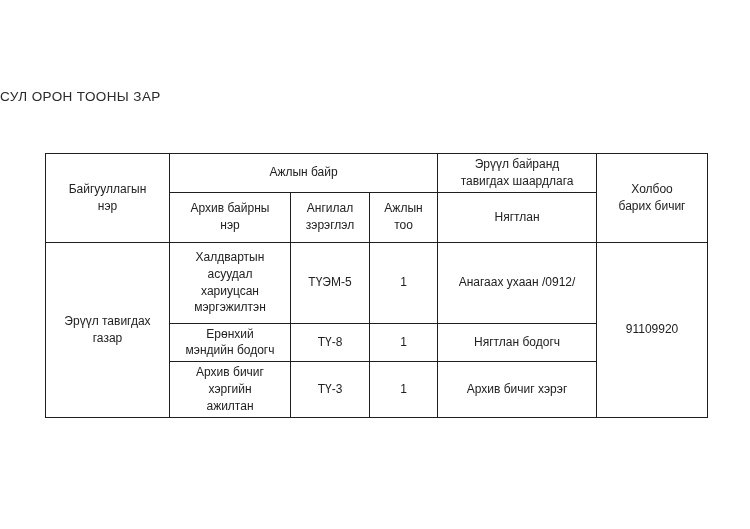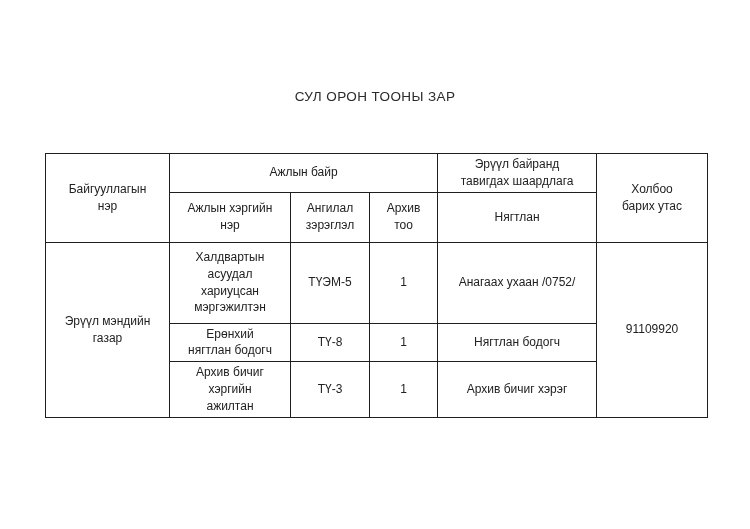--- a/index.html
+++ b/index.html
@@ -14,21 +14,20 @@
     background: #ffffff;
     overflow: hidden;
     font-family: "Liberation Sans", "DejaVu Sans", sans-serif;
     color: #1f1f1f;
   }
   .doc-title {
     position: absolute;
     top: 89px;
     left: 0;
     width: 750px;
-    text-align: center;
     font-size: 13.5px;
     letter-spacing: 0.4px;
     color: #2a2a2a;
   }
   table.vacancy-table {
     position: absolute;
     left: 45px;
     top: 153px;
     width: 662px;
     border-collapse: collapse;
@@ -64,48 +63,48 @@
       <col style="width:111px">
     </colgroup>
     <tbody>
       <tr style="height:32px">
         <td rowspan="2">Байгууллагын
 нэр</td>
         <td colspan="3">Ажлын байр</td>
         <td>Эрүүл байранд
 тавигдах шаардлага</td>
         <td rowspan="2">Холбоо
-барих утас</td>
+барих бичиг</td>
       </tr>
       <tr style="height:50px">
-        <td>Ажлын хэргийн
+        <td>Архив байрны
 нэр</td>
         <td>Ангилал
 зэрэглэл</td>
-        <td>Архив
+        <td>Ажлын
 тоо</td>
         <td>Нягтлан</td>
       </tr>
 
       <tr style="height:81px">
-        <td rowspan="3">Эрүүл мэндийн
+        <td rowspan="3">Эрүүл тавигдах
 газар</td>
         <td>Халдвартын
 асуудал
 хариуцсан
 мэргэжилтэн</td>
         <td>ТҮЭМ-5</td>
         <td>1</td>
-        <td>Анагаах ухаан /0752/</td>
+        <td>Анагаах ухаан /0912/</td>
         <td rowspan="3">91109920</td>
       </tr>
 
       <tr style="height:32px">
         <td>Ерөнхий
-нягтлан бодогч</td>
+мэндийн бодогч</td>
         <td>ТҮ-8</td>
         <td>1</td>
         <td>Нягтлан бодогч</td>
       </tr>
 
       <tr style="height:50px">
         <td>Архив бичиг
 хэргийн
 ажилтан</td>
         <td>ТҮ-3</td>

